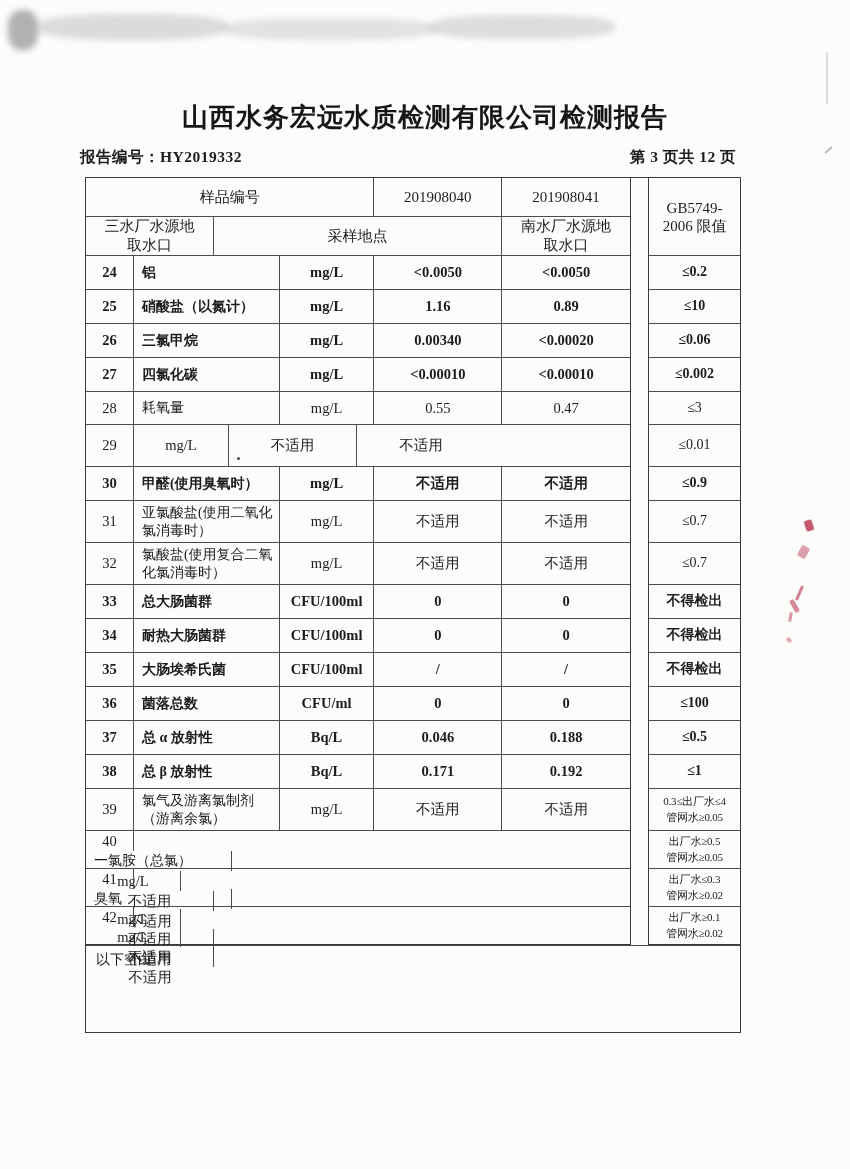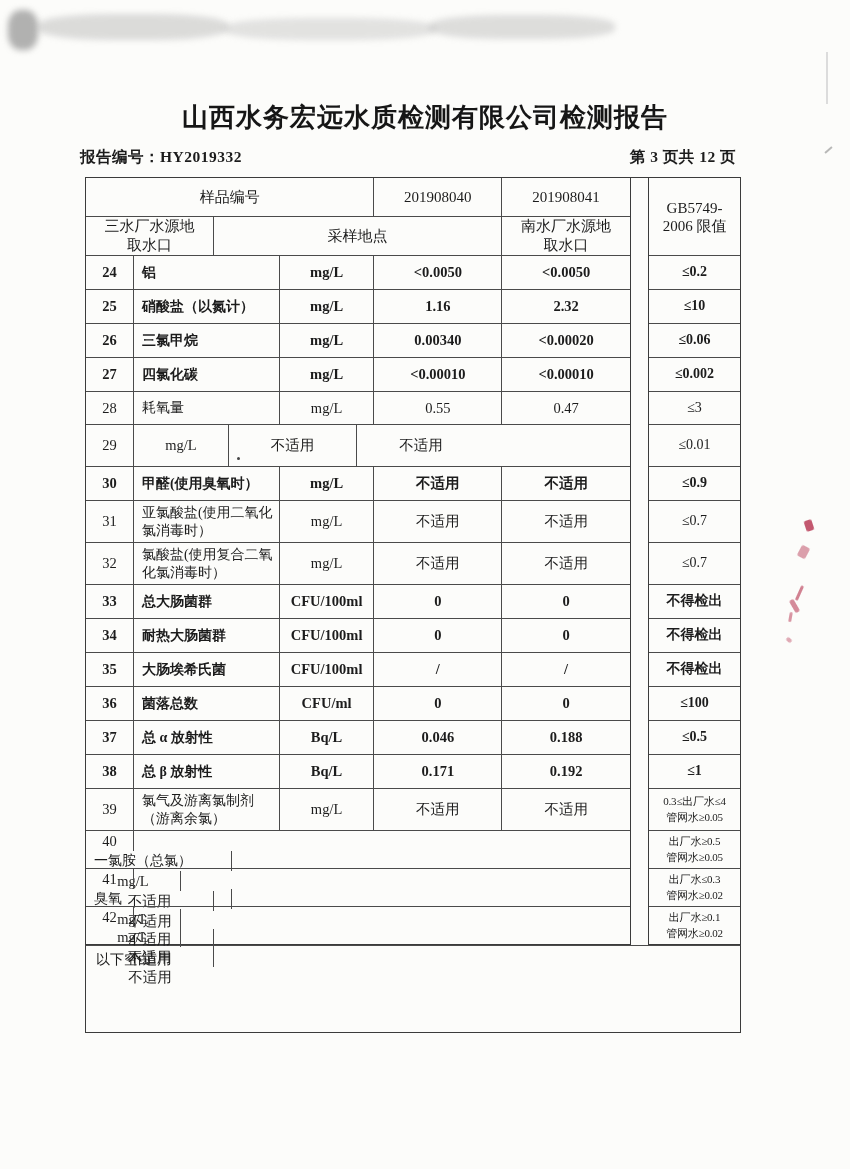--- a/index.html
+++ b/index.html
@@ -115,21 +115,21 @@
         <div class="c w-name">铝</div>
         <div class="c w-unit">mg/L</div>
         <div class="c w-val">&lt;0.0050</div>
         <div class="c w-val lastc">&lt;0.0050</div>
       </div>
       <div class="trow h34">
         <div class="c w-no">25</div>
         <div class="c w-name">硝酸盐（以氮计）</div>
         <div class="c w-unit">mg/L</div>
         <div class="c w-val">1.16</div>
-        <div class="c w-val lastc">2.32</div>
+        <div class="c w-val lastc">0.89</div>
       </div>
       <div class="trow h34">
         <div class="c w-no">26</div>
         <div class="c w-name">三氯甲烷</div>
         <div class="c w-unit">mg/L</div>
         <div class="c w-val">0.00340</div>
         <div class="c w-val lastc">&lt;0.00020</div>
       </div>
       <div class="trow h34">
         <div class="c w-no">27</div>

